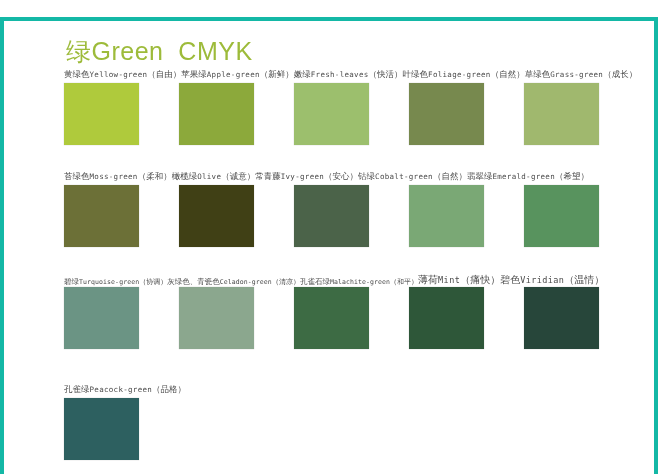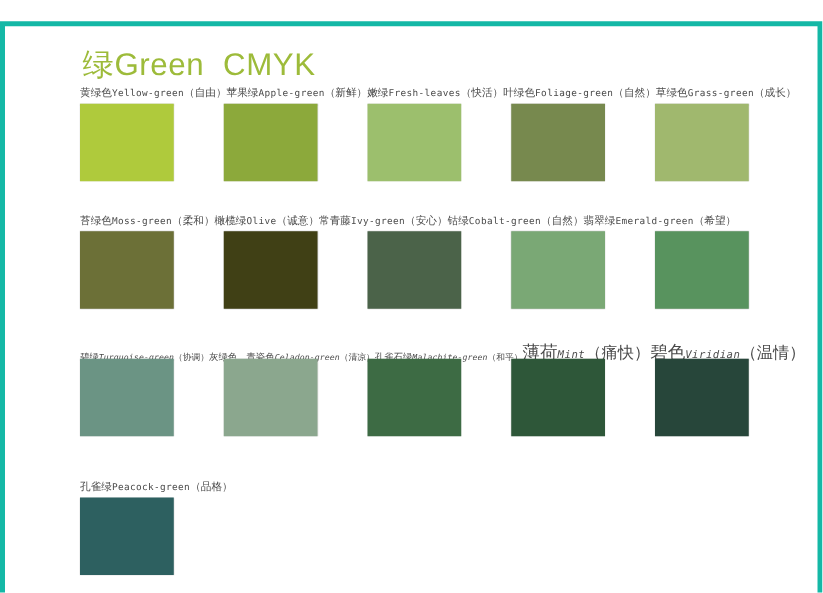--- a/index.html
+++ b/index.html
@@ -77,25 +77,25 @@
     top: 0;
     width: 75px;
     height: 62px;
     box-shadow: 0 0 1px rgba(0,0,0,0.25);
   }
   
   .row3 .row-labels {
     font-size: 7.5px;
   }
   .row3 .lbl .cn { font-size: 7.5px; text-align: right; }
-  .row3 .lbl .en { font-size: 6.5px; letter-spacing: 0.1px; font-style: italic; }
+  .row3 .lbl .en { font-size: 6.5px; letter-spacing: 0.1px; }
   .row3 .lbl .kw { font-size: 7px; }
-  .row3 .lbl.big .cn { font-size: 14px; }
+  .row3 .lbl.big .cn { font-size: 10px; }
   .row3 .lbl.big .en { font-size: 8.5px; letter-spacing: 0.4px; }
-  .row3 .lbl.big .kw { font-size: 13px; }
+  .row3 .lbl.big .kw { font-size: 10px; }
 </style>
 </head>
 <body>
 
 <div id="page">
   <div id="title">绿Green  CMYK</div>
   <div id="rows-container">
       <div class="row" style="top: 48px;">
         <div class="row-labels"><span class="lbl"><span class="cn">黄绿色</span><span class="en">Yellow-green</span><span class="kw">（自由）</span></span><span class="lbl"><span class="cn">苹果绿</span><span class="en">Apple-green</span><span class="kw">（新鲜）</span></span><span class="lbl"><span class="cn">嫩绿</span><span class="en">Fresh-leaves</span><span class="kw">（快活）</span></span><span class="lbl"><span class="cn">叶绿色</span><span class="en">Foliage-green</span><span class="kw">（自然）</span></span><span class="lbl"><span class="cn">草绿色</span><span class="en">Grass-green</span><span class="kw">（成长）</span></span></div>
         <div class="swatches" style="width: 580px;">

